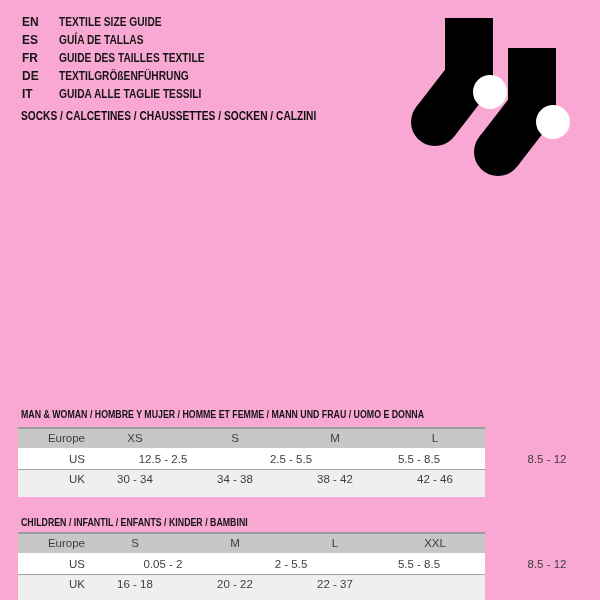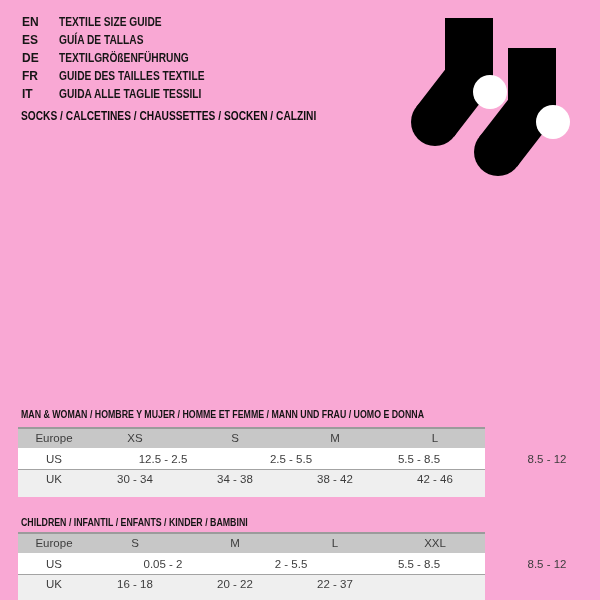--- a/index.html
+++ b/index.html
@@ -58,44 +58,44 @@
   }
   .t-us { background: #ffffff; height: 20px; line-height: 20px; gap: 28px; }
   .t-uk {
     background: #efefef;
     border-top: 1px solid #a3a3a3;
     height: 28px; line-height: 19px;
   }
   .cell { flex: 0 0 100px; width: 100px; text-align: center; overflow: hidden; }
   .cell.c0 {
     flex: 0 0 67px; width: 67px;
-    text-align: center; padding-left: 5px; box-sizing: border-box;
+    text-align: right; padding-left: 5px; box-sizing: border-box;
   }
 </style>
 </head>
 <body>
 
 <div class="page">
 
   <div class="lang-list">
     <div class="lang-row">
       <span class="lang-code">EN</span>
       <span class="lang-label cond">TEXTILE SIZE GUIDE</span>
     </div>
     <div class="lang-row">
       <span class="lang-code">ES</span>
       <span class="lang-label cond">GUÍA DE TALLAS</span>
     </div>
     <div class="lang-row">
+      <span class="lang-code">FR</span>
+      <span class="lang-label cond">GUIDE DES TAILLES TEXTILE</span>
+    </div>
+    <div class="lang-row">
       <span class="lang-code">DE</span>
       <span class="lang-label cond">TEXTILGRÖßENFÜHRUNG</span>
-    </div>
-    <div class="lang-row">
-      <span class="lang-code">FR</span>
-      <span class="lang-label cond">GUIDE DES TAILLES TEXTILE</span>
     </div>
     <div class="lang-row">
       <span class="lang-code">IT</span>
       <span class="lang-label cond">GUIDA ALLE TAGLIE TESSILI</span>
     </div>
   </div>
 
   <div class="category">
     <span class="cond">SOCKS / CALCETINES / CHAUSSETTES / SOCKEN / CALZINI</span>
   </div>

